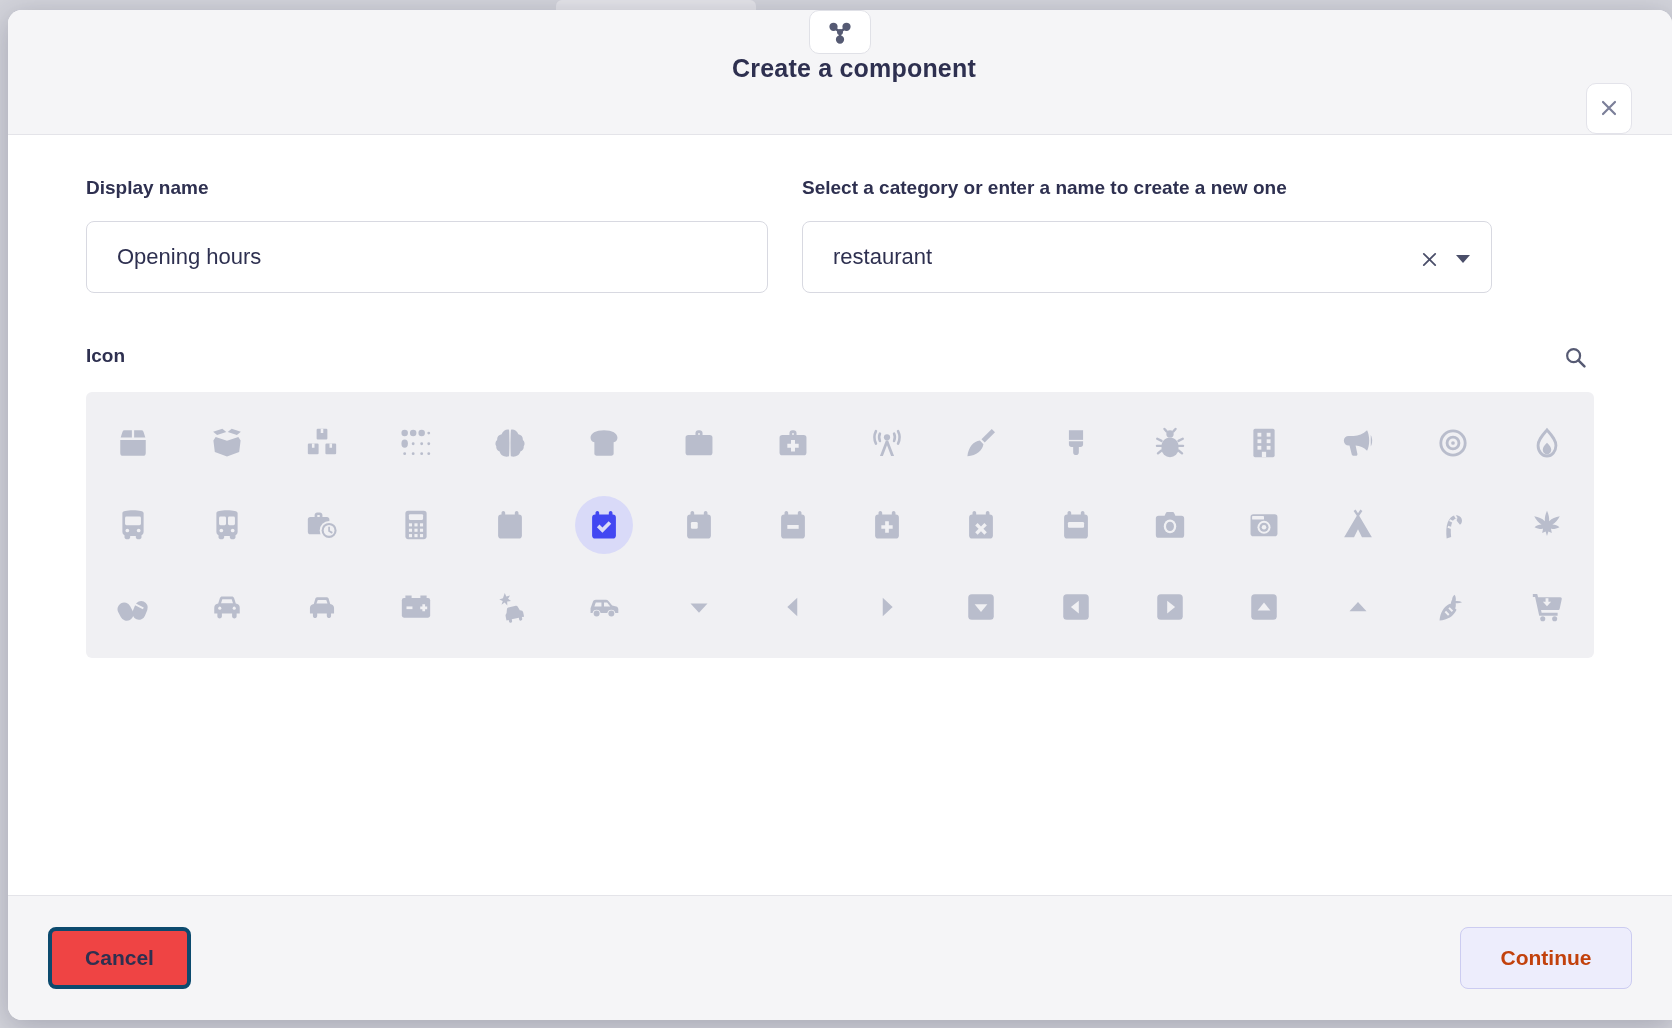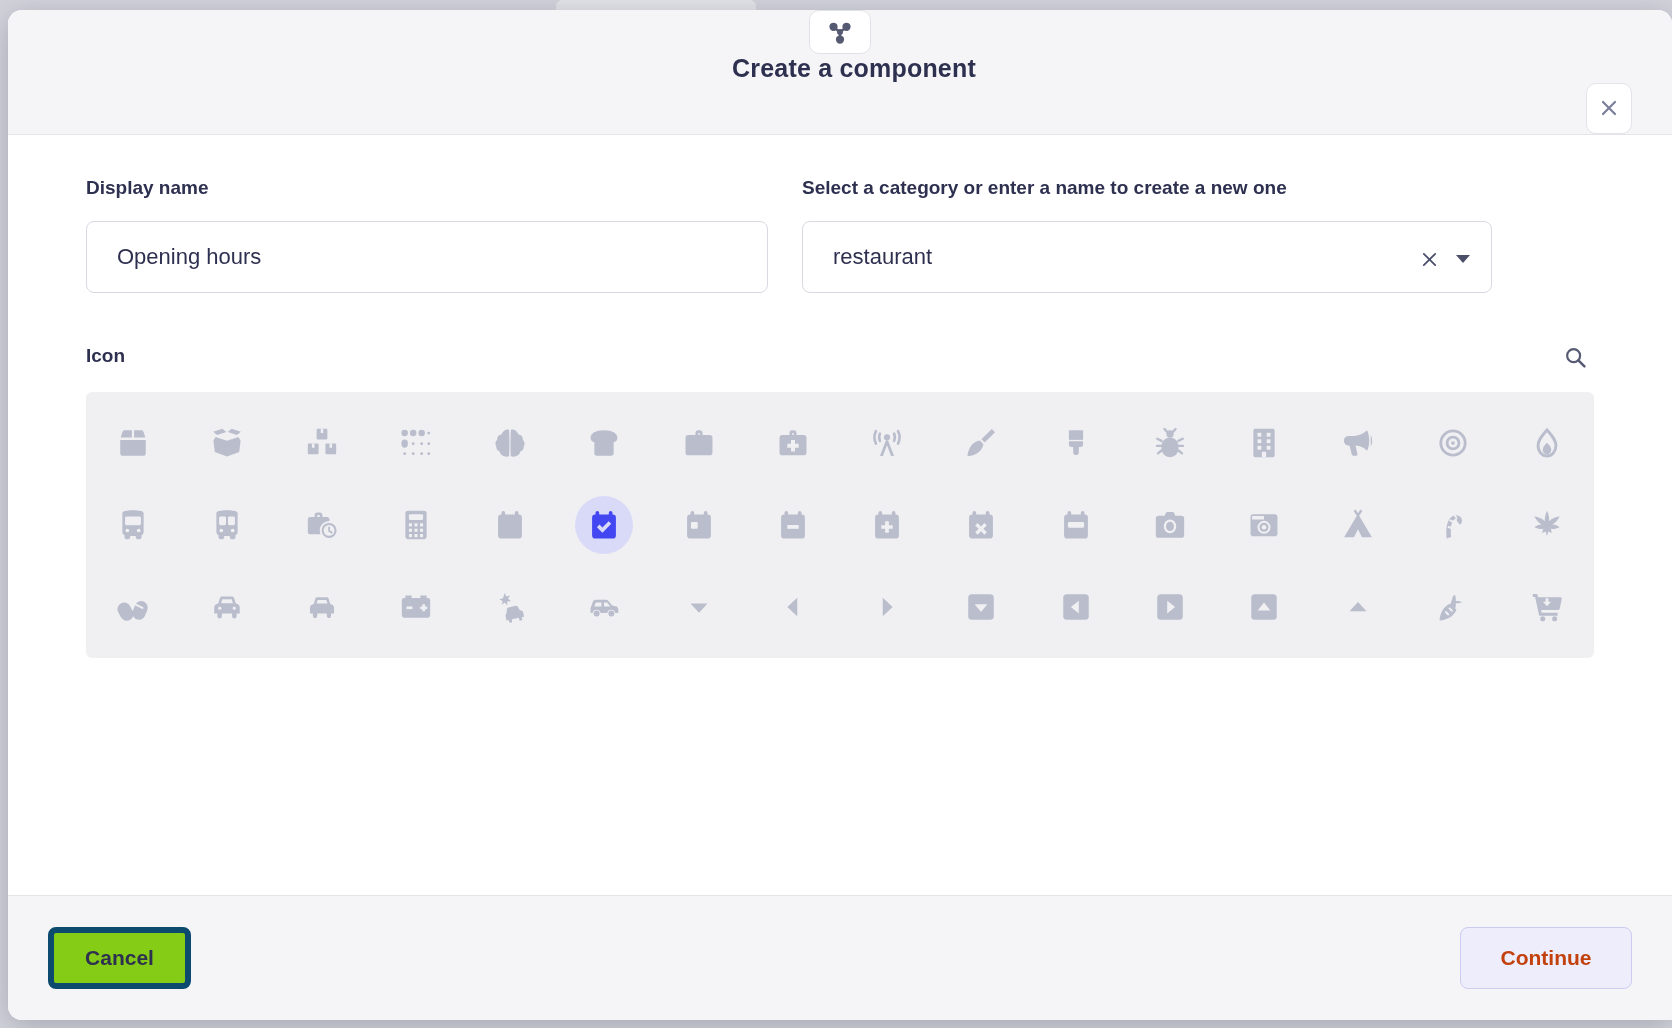--- a/index.html
+++ b/index.html
@@ -49,21 +49,21 @@
           color:#b9bdcc; --cut:#f0f0f3; }
   .bubble { width:58px; height:58px; border-radius:50%; display:flex; align-items:center; justify-content:center; }
   .cell.selected { color:var(--accent); --cut:#d9daf8; }
   .cell.selected .bubble { background:#d9daf8; }
   .cell svg { width:34px; height:34px; }
 
   
   .m-footer { position:absolute; left:0; right:0; bottom:0; height:125px; background:#f5f5f7;
               border-top:1px solid #e4e4e9; display:flex; align-items:center; padding:0 40px; }
   .btn { height:62px; border-radius:8px; font-family:inherit; font-size:21px; font-weight:700; cursor:pointer; }
-  .btn-cancel { width:143px; background:#84cc16; border:6px solid #0c4a6e; color:#2e3050; }
+  .btn-cancel { width:143px; background:#ef4444; border:4px solid #0c4a6e; color:#2e3050; }
   .btn-continue { margin-left:auto; width:172px; background:#ededfc; border:1px solid #ccccf1; color:#c2410c; }
 </style>
 </head>
 <body>
 
 <div class="backdrop">
   <div class="backdrop-notch"></div>
 
   <div class="modal">
 

